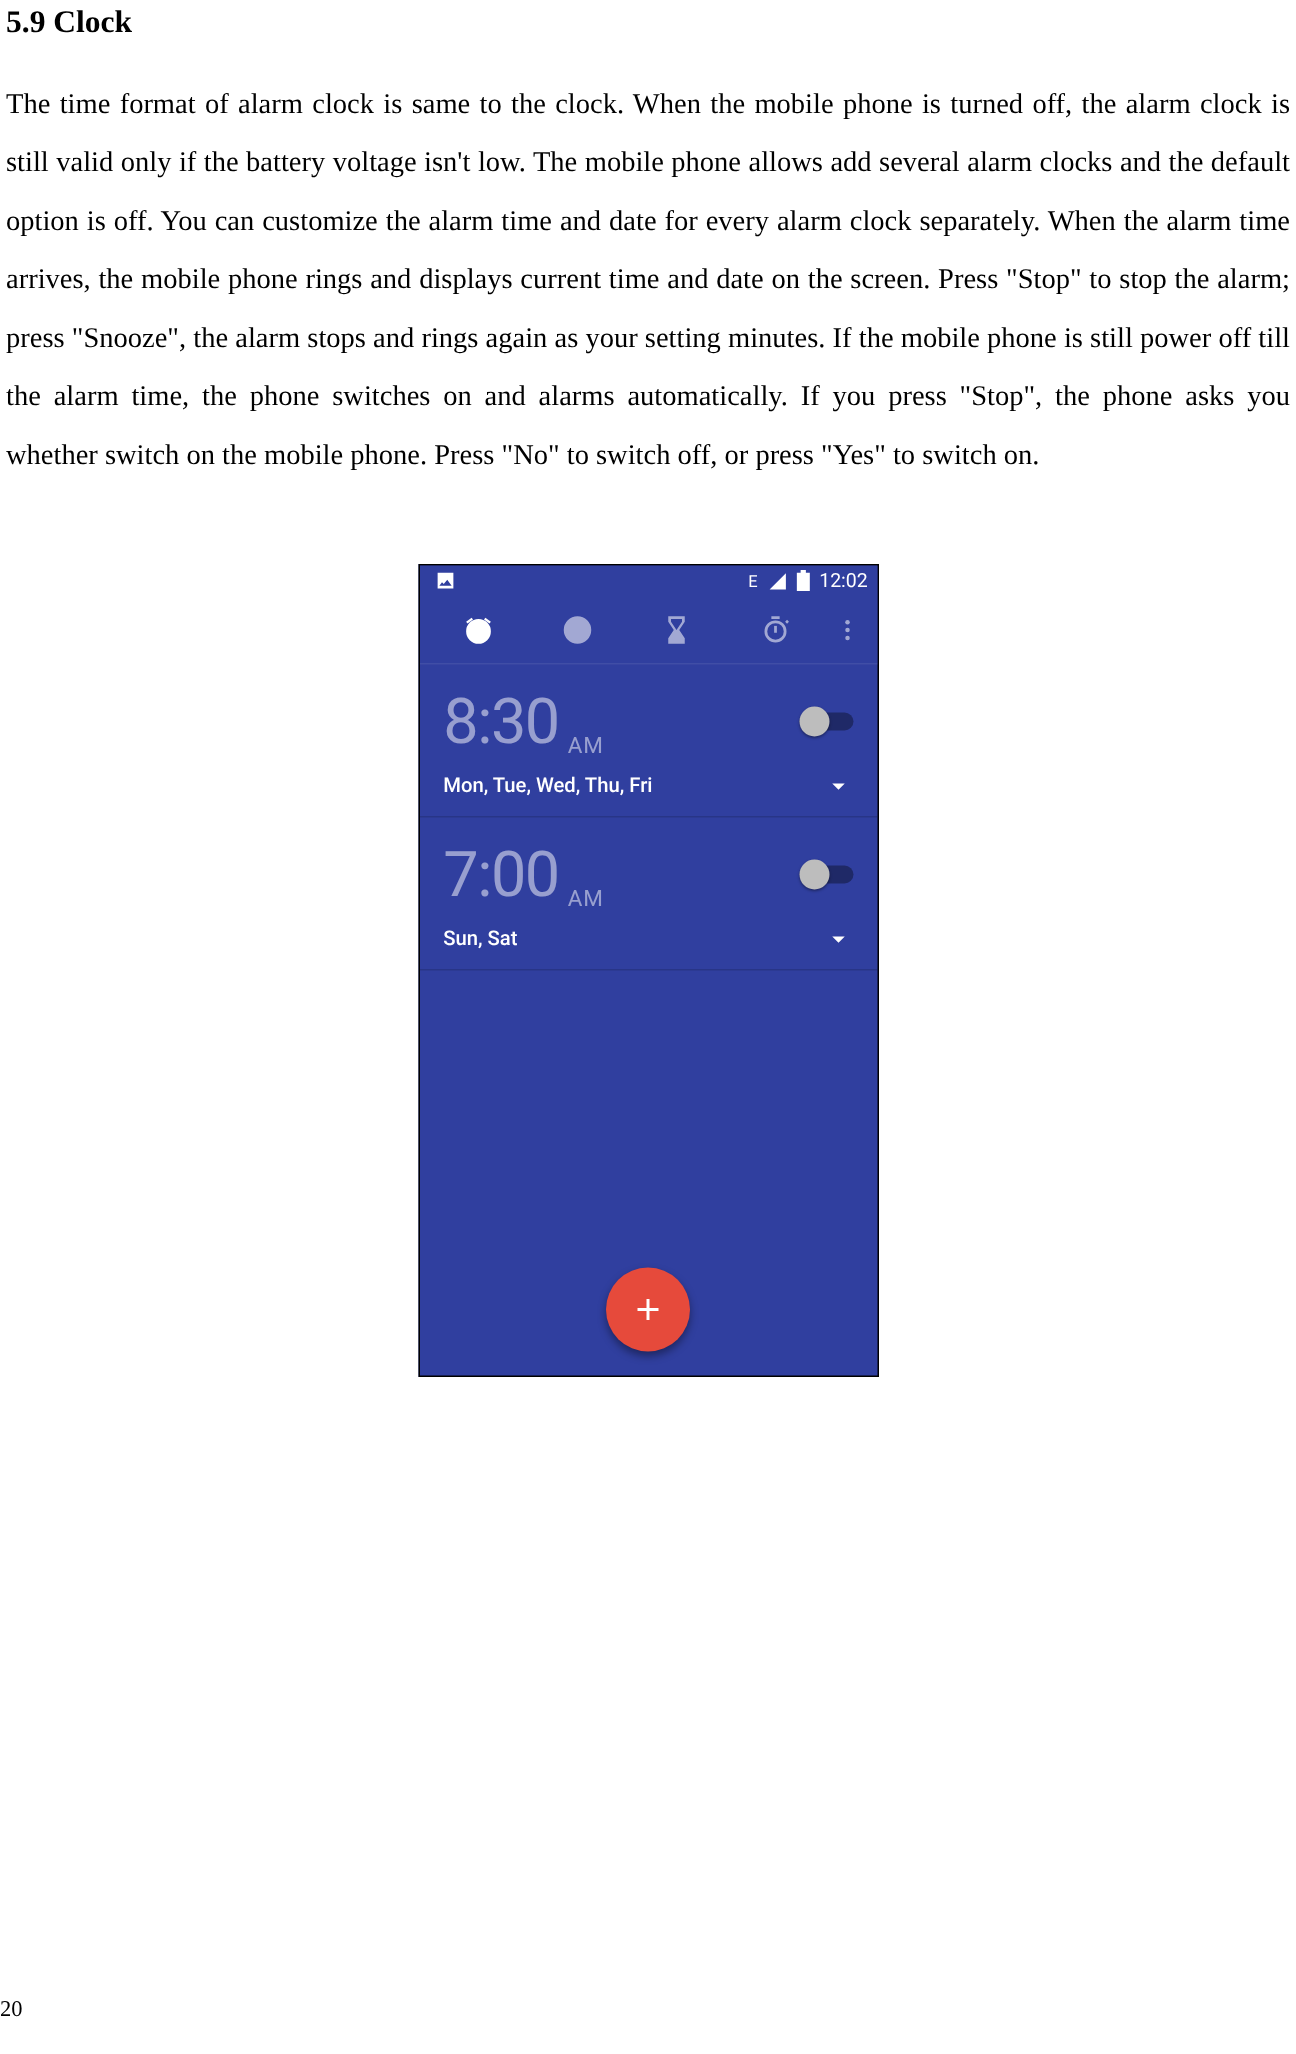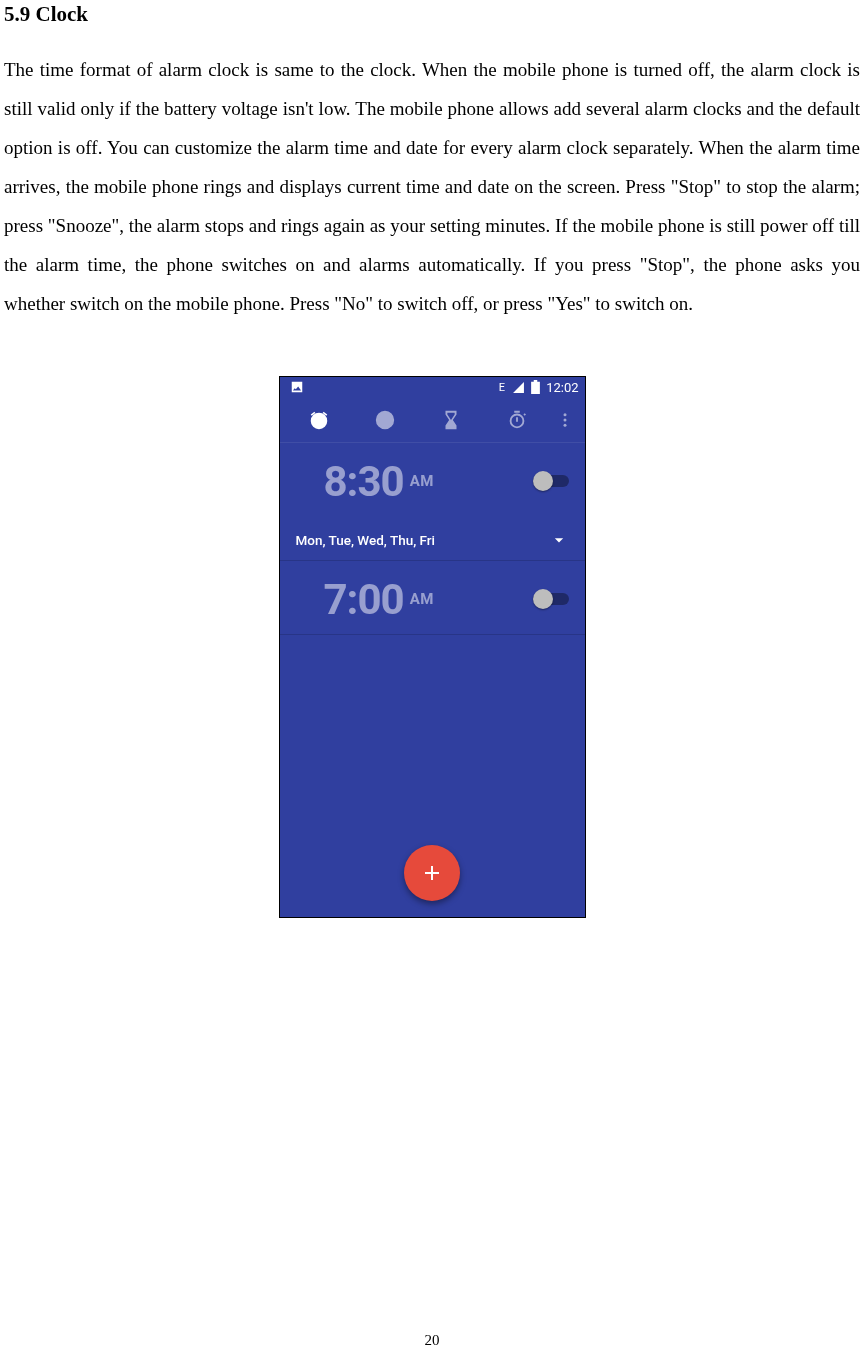--- a/index.html
+++ b/index.html
@@ -76,25 +76,24 @@
       padding: 14px 16px 10px 16px;
       border-bottom: 1px solid rgba(0,0,0,0.15);
     }
     .alarm-time-row {
       display: flex;
       align-items: baseline;
       justify-content: space-between;
     }
     .alarm-time {
       color: rgba(255,255,255,0.5);
-      font-weight: 700;
-      display: flex;
-      align-items: center;
+      font-weight: 400;
+      display: flex;
+      align-items: flex-end;
       gap: 6px;
-      margin-left: 28px;
     }
     .alarm-time .hhmm {
       font-size: 42px;
       letter-spacing: -1px;
     }
     .alarm-time .ampm {
       font-size: 15px;
       letter-spacing: 0.5px;
     }
     .toggle {
@@ -115,21 +114,21 @@
       left: 0; top: 0;
       width: 20px; height: 20px;
       background: #BDBDBD;
       border-radius: 50%;
       box-shadow: 0 1px 2px rgba(0,0,0,0.4);
     }
     .alarm-days-row {
       display: flex;
       align-items: center;
       justify-content: space-between;
-      margin-top: 24px;
+      margin-top: 8px;
     }
     .alarm-days {
       color: #fff;
       font-size: 13.5px;
       font-weight: 500;
     }
     .fab {
       position: absolute;
       bottom: 16px;
       left: 50%;
@@ -139,21 +138,20 @@
       border-radius: 50%;
       display: flex;
       align-items: center;
       justify-content: center;
       box-shadow: 0 3px 6px rgba(0,0,0,0.4);
     }
     .page-number {
       position: absolute;
       bottom: 20px;
       left: 0; right: 0;
-      text-align: center;
       font-size: 15px;
     }
   </style>
 </head>
 <body>
 
 <h2 class="heading">5.9 Clock</h2>
 
 <p class="body-text">The time format of alarm clock is same to the clock. When the mobile phone is turned off, the alarm clock is still valid only if the battery voltage isn't low. The mobile phone allows add several alarm clocks and the default option is off. You can customize the alarm time and date for every alarm clock separately. When the alarm time arrives, the mobile phone rings and displays current time and date on the screen. Press "Stop" to stop the alarm; press "Snooze", the alarm stops and rings again as your setting minutes. If the mobile phone is still power off till the alarm time, the phone switches on and alarms automatically. If you press "Stop", the phone asks you whether switch on the mobile phone. Press "No" to switch off, or press "Yes" to switch on.</p>
 
@@ -230,20 +228,26 @@
       <div class="alarm-time-row">
         <div class="alarm-time">
           <span class="hhmm">7:00</span>
           <span class="ampm">AM</span>
         </div>
         <div class="toggle">
           <div class="toggle-track"></div>
           <div class="toggle-thumb"></div>
         </div>
       </div>
+      <div class="alarm-days-row">
+        <span class="alarm-days">Sun, Sat</span>
+        <svg width="20" height="20" viewBox="0 0 24 24" fill="#fff">
+            <path d="M7 10l5 5 5-5z"></path>
+          </svg>
+      </div>
     </div>
 
     <div class="fab">
       <svg width="24" height="24" viewBox="0 0 24 24" fill="#fff">
           <path d="M11 5h2v6h6v2h-6v6h-2v-6H5v-2h6z"></path>
         </svg>
     </div>
 
   </div>
 </div>

